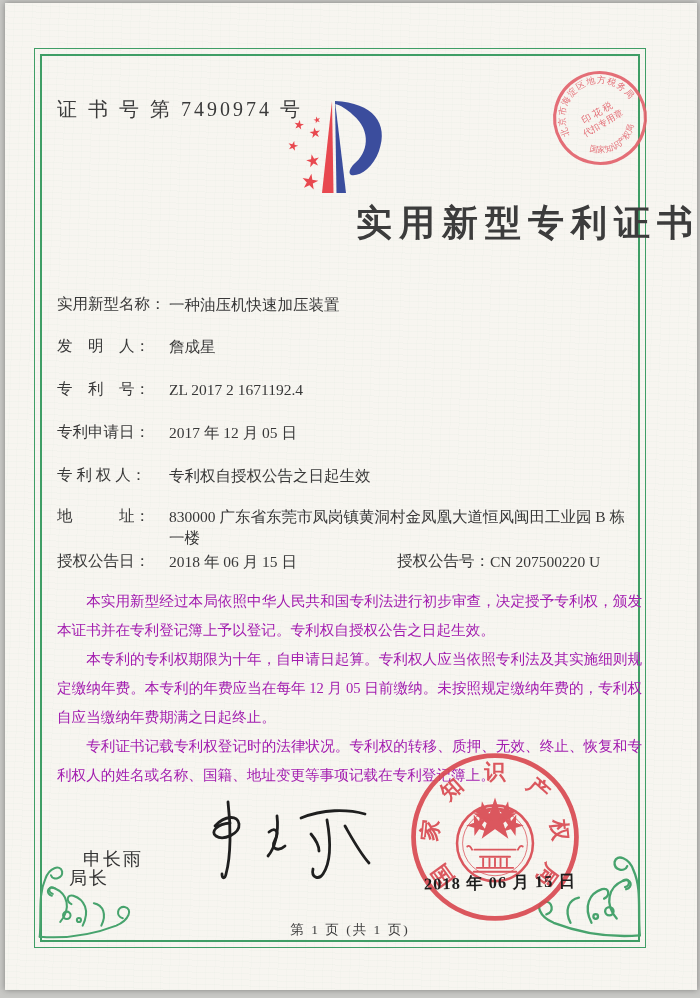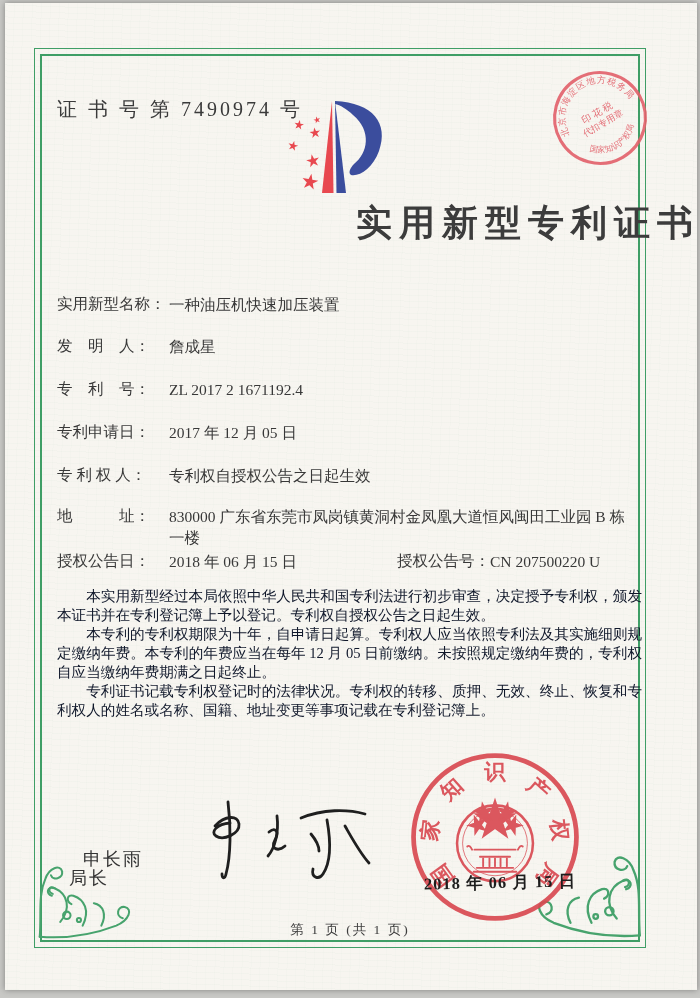--- a/index.html
+++ b/index.html
@@ -22,21 +22,21 @@
     color:#3a3a3a; white-space:nowrap; }
   .logo { position:absolute; left:265px; top:93px; width:160px; height:112px; }
   .title { position:absolute; left:0; top:199px; width:700px; text-align:right;
     font-size:36px; font-weight:600; letter-spacing:7px; color:#3c3c3c; white-space:nowrap; }
   .field-row { position:absolute; left:57px; width:600px; font-size:15.5px; color:#383838; }
   .f-label { display:inline-block; width:112px; white-space:nowrap; vertical-align:top; }
   .f-value { display:inline-block; vertical-align:top; max-width:468px; line-height:21px; }
   .f-pair2 { position:absolute; left:323px; top:0; white-space:nowrap;text-align:right; }
   .f-pair2 .f-label { width:110px; }
   .paragraphs { position:absolute; left:57px; top:587px; width:585px;
-    font-size:14.6px; line-height:19px; color:#0f172a; text-align:justify; }
+    font-size:14.6px; line-height:29px; color:#a21caf; text-align:justify; }
   .paragraphs p { text-indent:2em; margin:0; }
   .sig-title { position:absolute; left:69px; top:818px; font-size:18px; color:#333; letter-spacing:2px;margin-top:48px; }
   .sig-name  { position:absolute; left:83px; top:847px; font-size:18px; color:#333; letter-spacing:2px; }
   .autograph { position:absolute; left:195px; top:796px; width:186px; height:86px; }
   .seal-main { position:absolute; left:408px; top:750px; width:174px; height:174px; opacity:0.92; }
   .seal-date { position:absolute; left:424px; top:872px; font-size:16.5px; color:#1d1d1d;
     letter-spacing:1px; transform:rotate(-1.2deg); white-space:nowrap; font-weight:600; }
   .seal-tax { position:absolute; left:545px; top:63px; width:110px; height:110px;
     transform:rotate(-30deg); opacity:0.9; }
   .footer { position:absolute; left:0; top:921px; width:700px; text-align:center;

